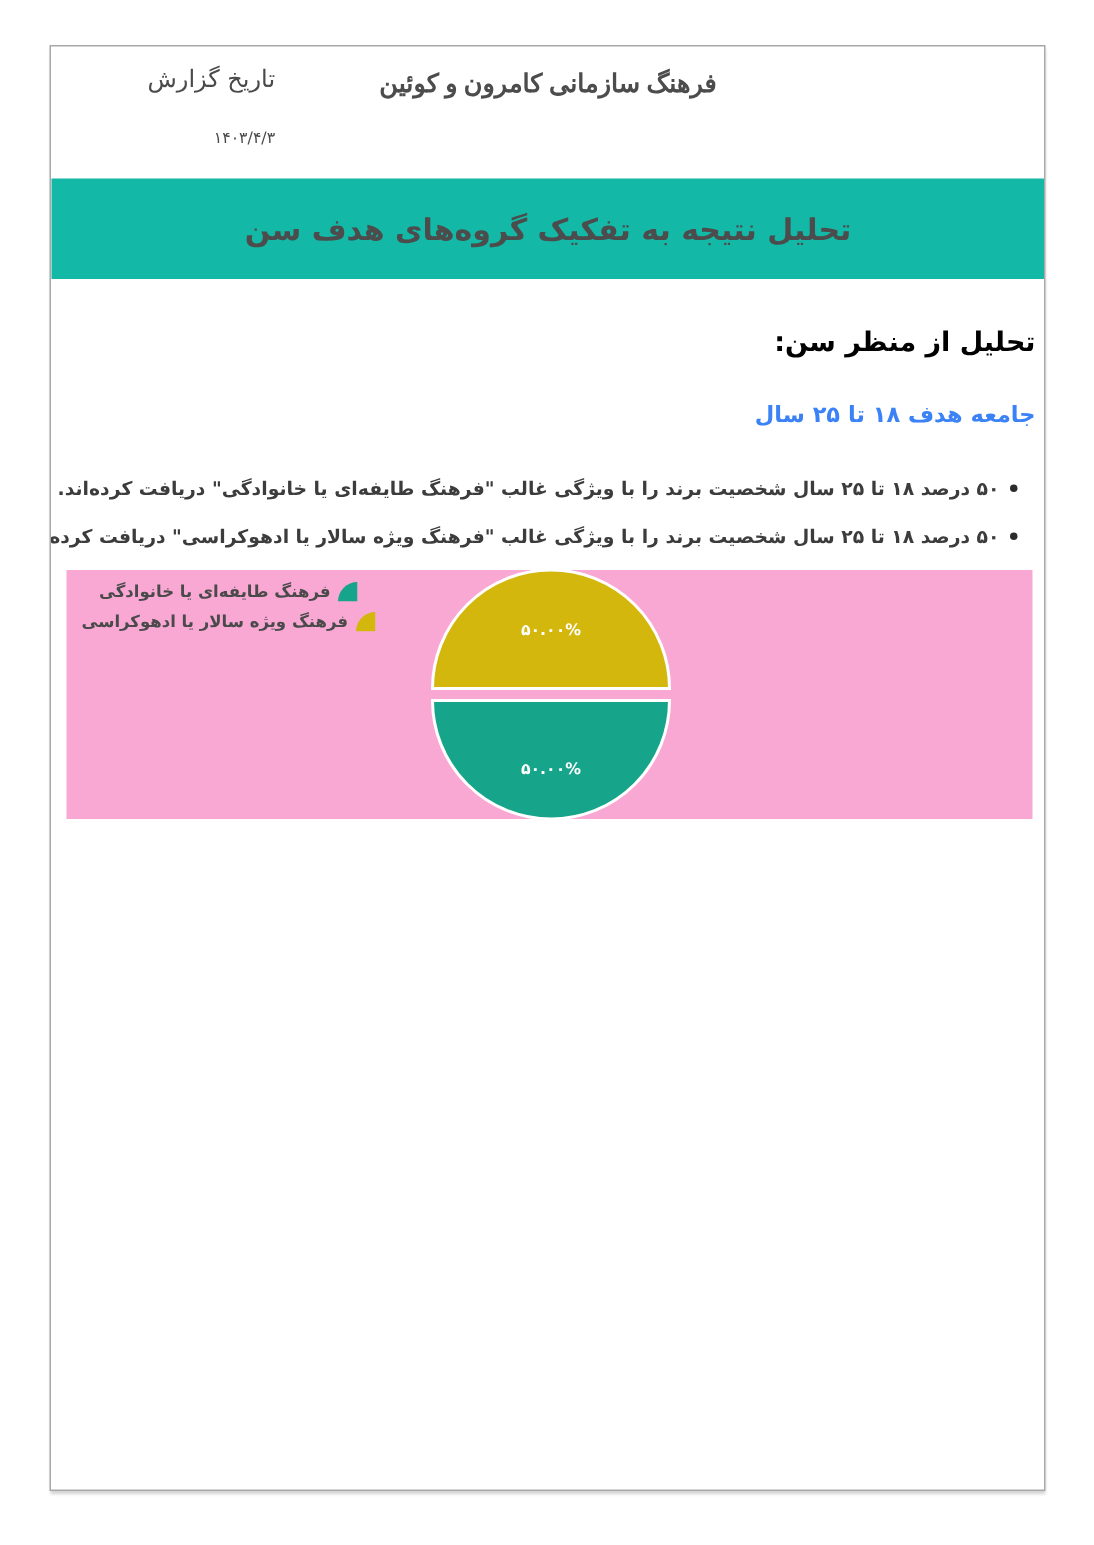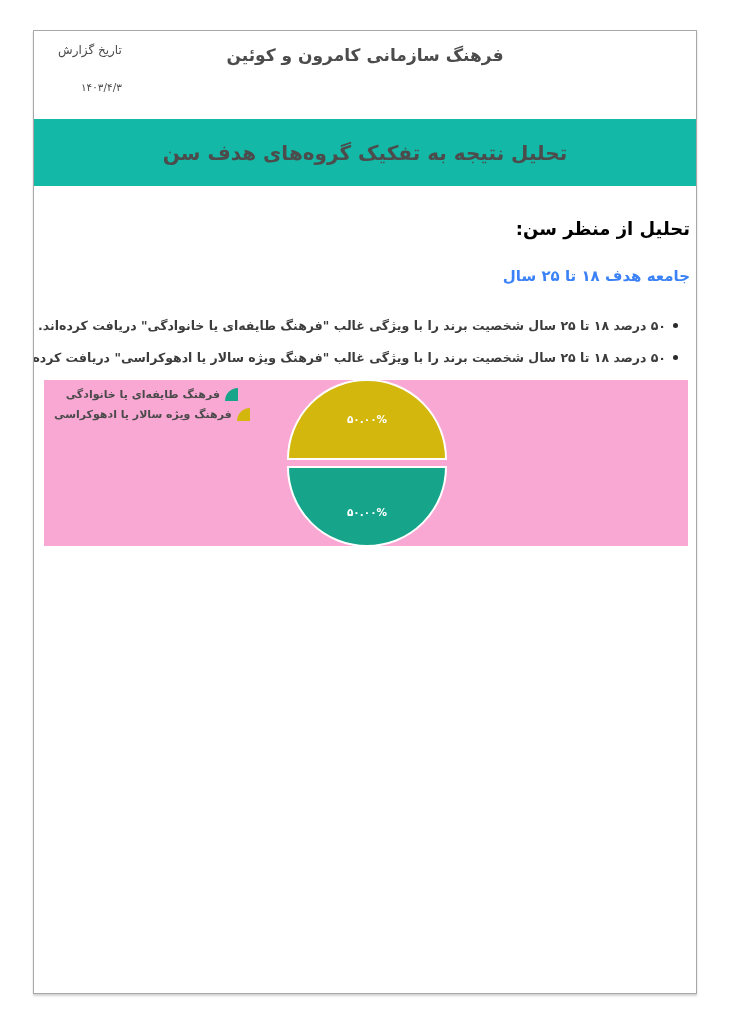--- a/index.html
+++ b/index.html
@@ -13,24 +13,24 @@
     border:1px solid #a8a8a8;
     box-shadow:0 2px 2px rgba(0,0,0,.18);
     direction:rtl;
     overflow:hidden;
   }
 
   
   .header { position:relative; height:88px; }
   .header-title {
     text-align:center; padding-top:14px;
-    font-size:17px; font-weight:bold; color:#4c4c4c;
+    font-size:17px; font-weight:bold; color:#4c4c4c;font-family:Liberation Serif, serif;
   }
   .date-block { position:absolute; left:24px; top:12px; text-align:right; direction:rtl; }
-  .date-label { font-size:12px; color:#4a4a4a; }
+  .date-label { font-size:16px; color:#4a4a4a;margin-left:40px; }
   .date-value { font-size:10.5px; color:#4a4a4a; margin-top:24px; }
 
   
   .banner {
     height:67px; background:#14b8a6;
     display:flex; align-items:center; justify-content:center;
   }
   .banner-title { font-size:20px; font-weight:bold; color:#4c4c4c; }
 
   

